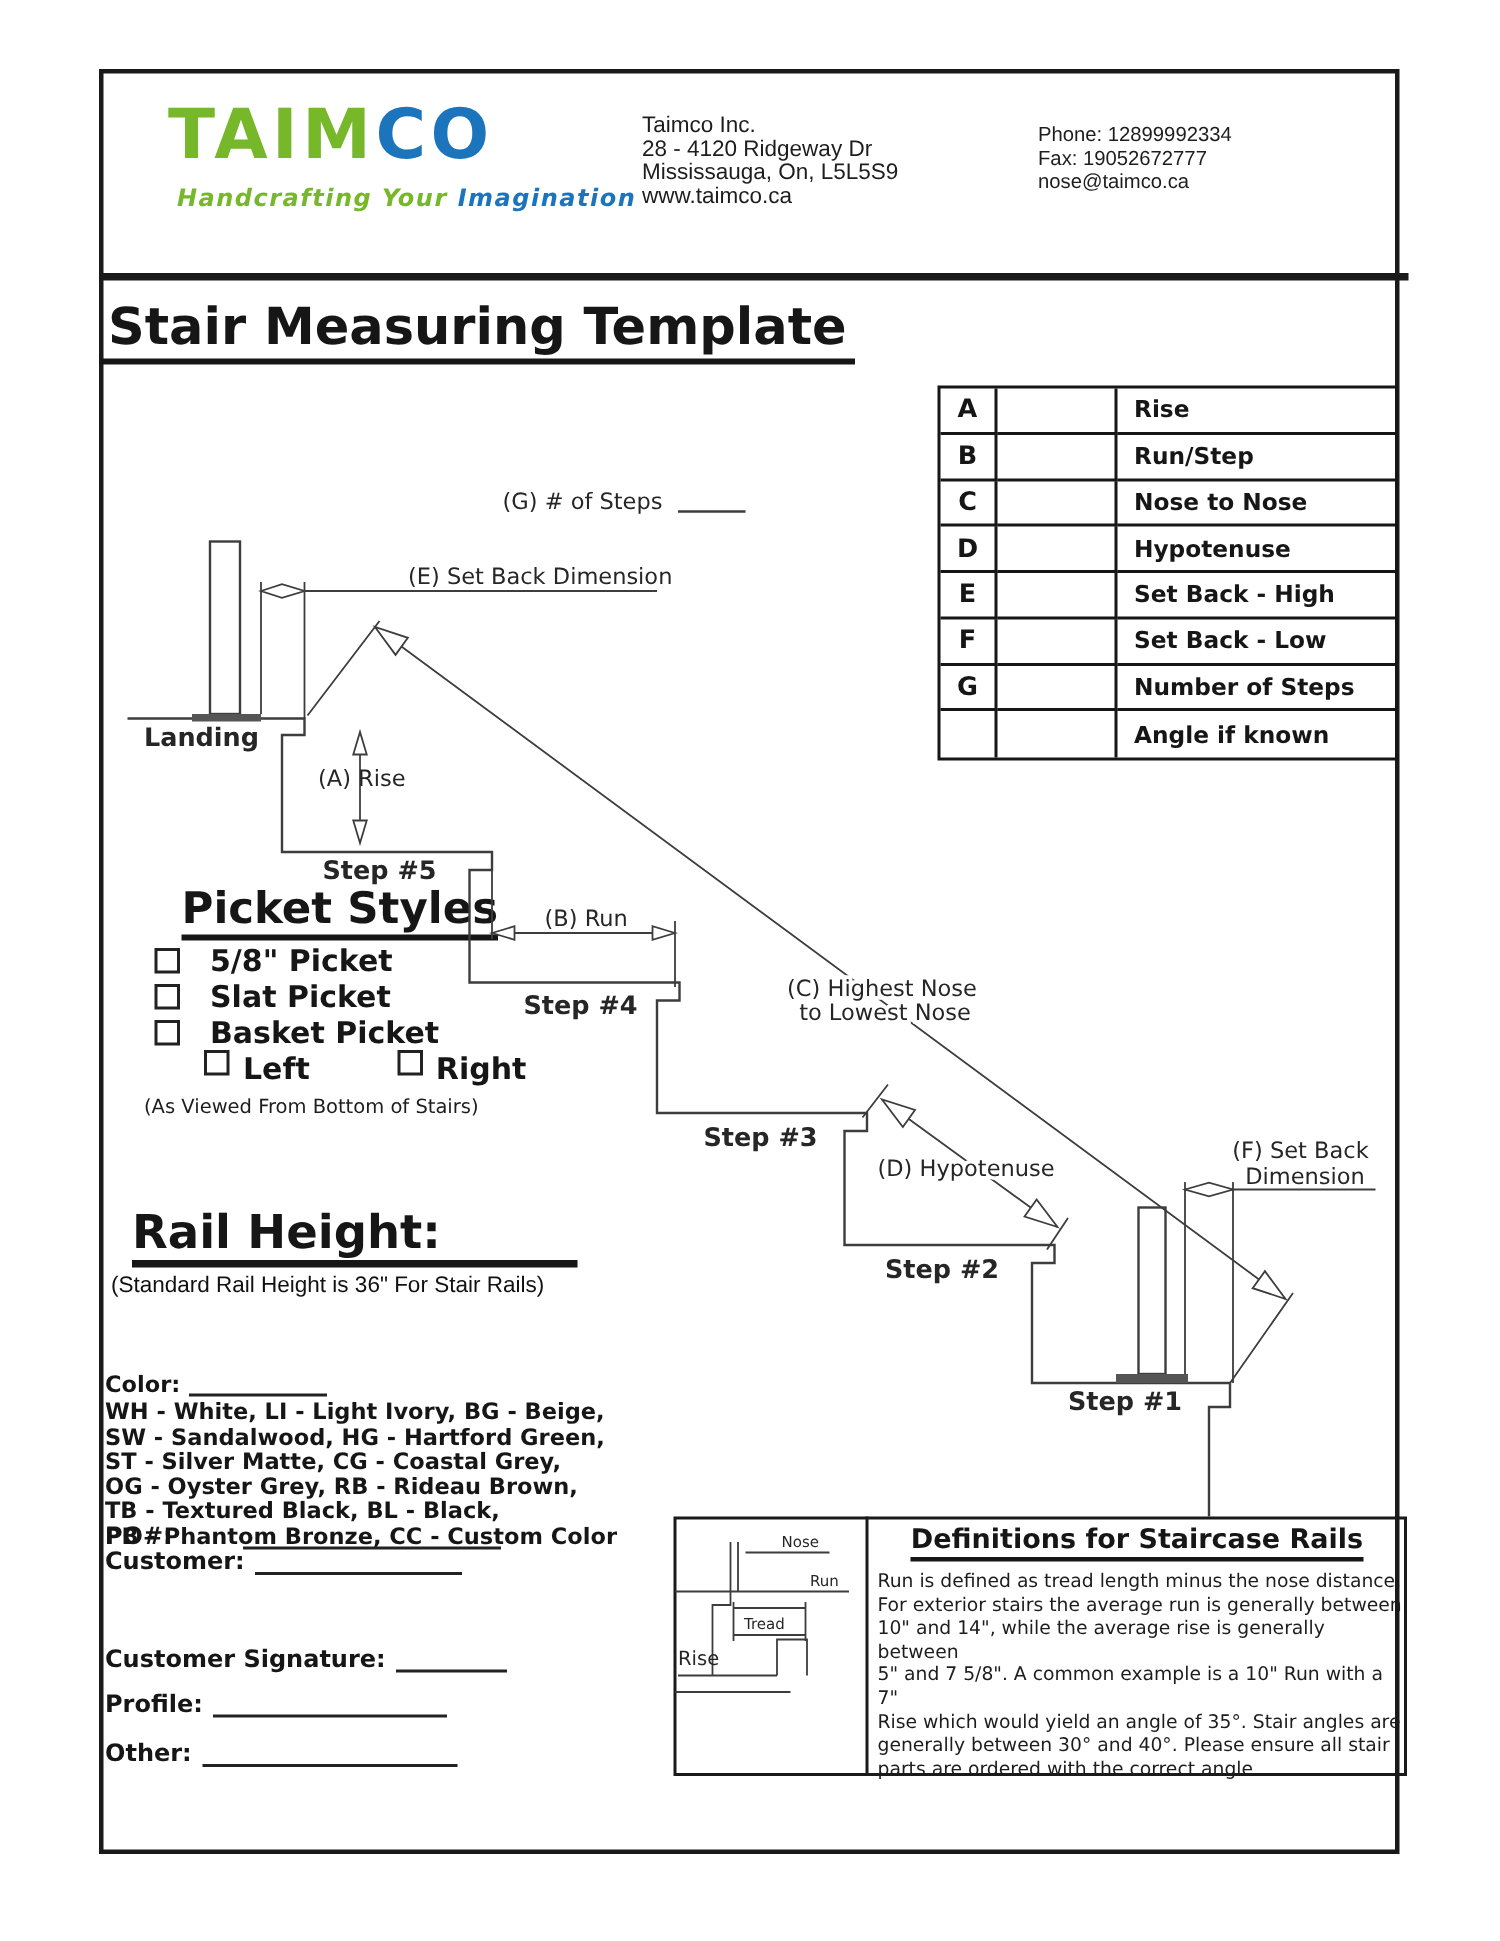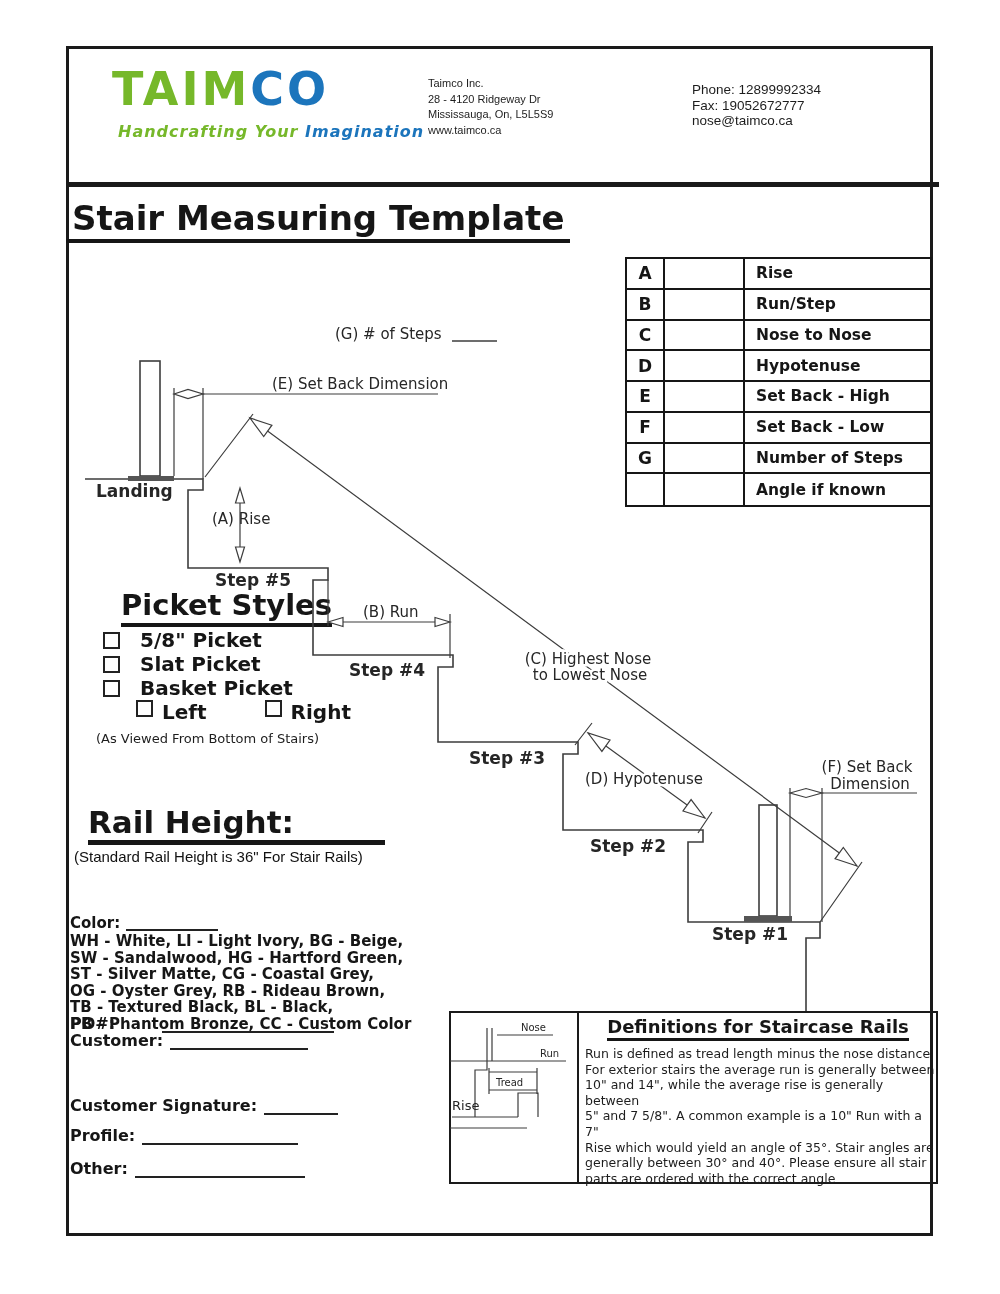--- a/index.html
+++ b/index.html
@@ -14,21 +14,21 @@
   
   #outer-border{left:66px;top:46px;width:867px;height:1190px;border:3px solid #1a1a1a;box-sizing:border-box;}
   #header-divider{left:66px;top:182px;width:873px;height:5px;background:#1a1a1a;}
   
   .logo-text{left:112px;top:66px;font-size:46px;font-weight:900;letter-spacing:3px;line-height:1;}
   .logo-text .g{color:var(--logo-green);}
   .logo-text .b{color:var(--logo-blue);}
   .tagline{left:118px;top:122px;font-size:16px;font-weight:bold;font-style:italic;letter-spacing:1px;}
   .tagline .g{color:var(--logo-green);}
   .tagline .b{color:var(--logo-blue);}
-  .company-block{left:428px;top:76px;font-family:"Liberation Sans",sans-serif;font-size:11px;line-height:15.5px;color:#1d1d1d;}
+  .company-block{left:428px;top:76px;font-family:"Liberation Sans",sans-serif;font-size:15px;line-height:15.5px;color:#1d1d1d;}
   .contact-block{left:692px;top:82px;font-family:"Liberation Sans",sans-serif;font-size:13.5px;line-height:15.5px;color:#1d1d1d;}
   
   .page-title{left:66px;top:198px;width:873px;text-align:left;font-size:34px;font-weight:bold;}
   .page-title span{display:inline-block;border-bottom:4px solid var(--ink);padding:0 6px 1px 6px;}
   
   .mtable{left:625px;top:257px;width:307px;height:250px;border:2px solid var(--ink);box-sizing:border-box;display:grid;grid-template-columns:38px 80px 1fr;grid-auto-rows:1fr;}
   .mtable .cell{border-right:2px solid var(--ink);border-bottom:2px solid var(--ink);display:flex;align-items:center;box-sizing:border-box;}
   .mtable .cell.letter{justify-content:center;font-weight:bold;font-size:17px;}
   .mtable .cell.label{padding-left:11px;font-weight:bold;font-size:15.5px;border-right:none;}
   

